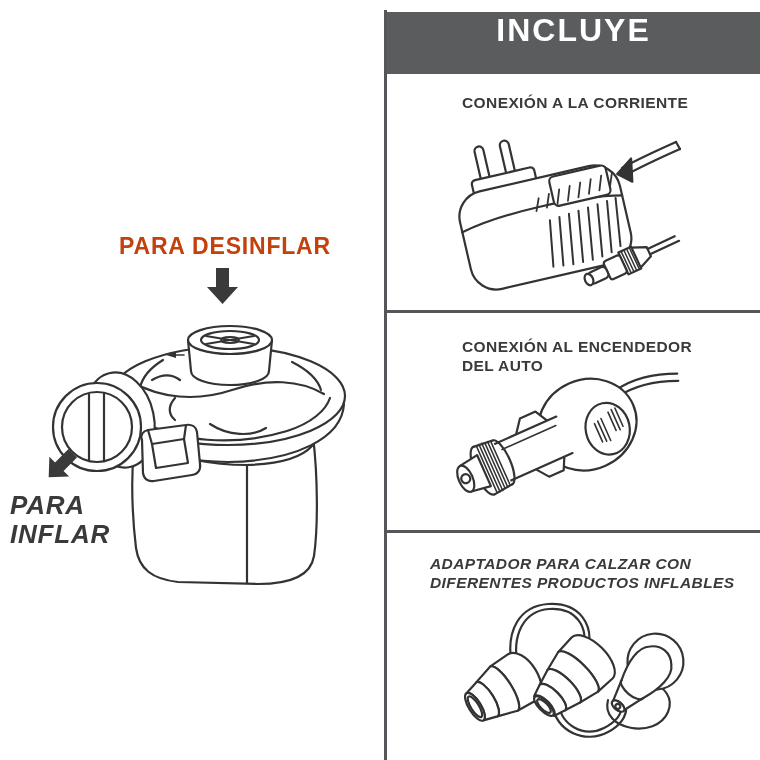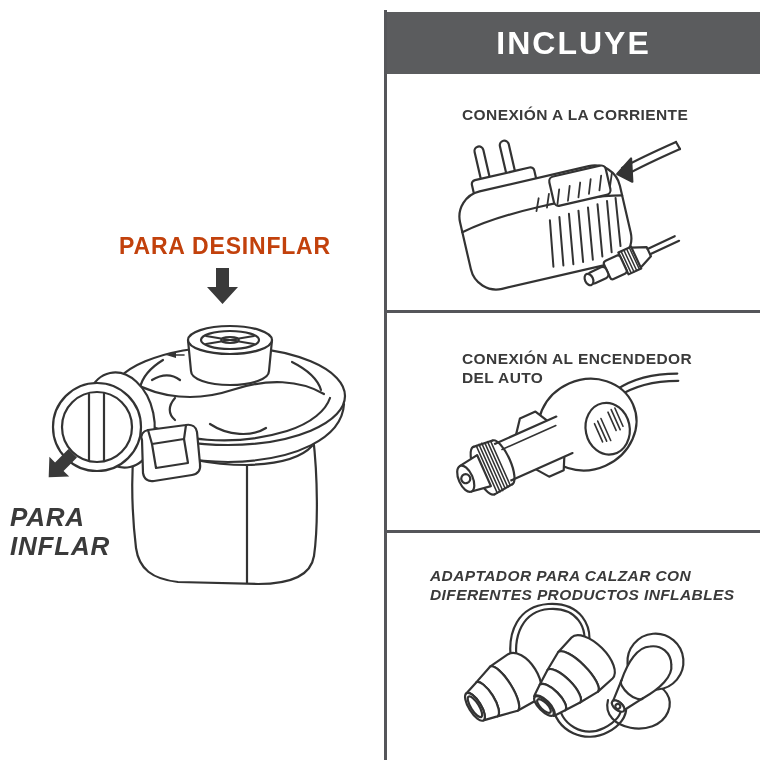--- a/index.html
+++ b/index.html
@@ -3,26 +3,26 @@
 <meta charset="utf-8">
 <style>
   html,body{margin:0;padding:0;}
   body{
     width:760px;height:760px;position:relative;overflow:hidden;
     background:#ffffff;
     font-family:"Liberation Sans", sans-serif;
     color:#3a3a3a;
   }
   .abs{position:absolute;}
-  .preline{white-space:pre-line;margin-top:12px;}
+  .preline{white-space:pre-line;}
   
   .panel-left-border{left:384px;top:10px;width:3px;height:750px;background:#55565a;}
   .panel-header{
     left:387px;top:12px;width:373px;height:62px;background:#5b5c5e;
-    display:flex;align-items:center;justify-content:center;
+    display:flex;justify-content:center;
   }
   .panel-header .title{
     color:#ffffff;font-size:32px;font-weight:bold;letter-spacing:2px;
   }
   .divider{left:385px;width:375px;height:3px;background:#55565a;}
   .divider-1{top:310px;}
   .divider-2{top:530px;}
   .section-title{
     font-size:15.5px;font-weight:bold;letter-spacing:0.4px;line-height:19px;color:#3a3a3a;
   }

